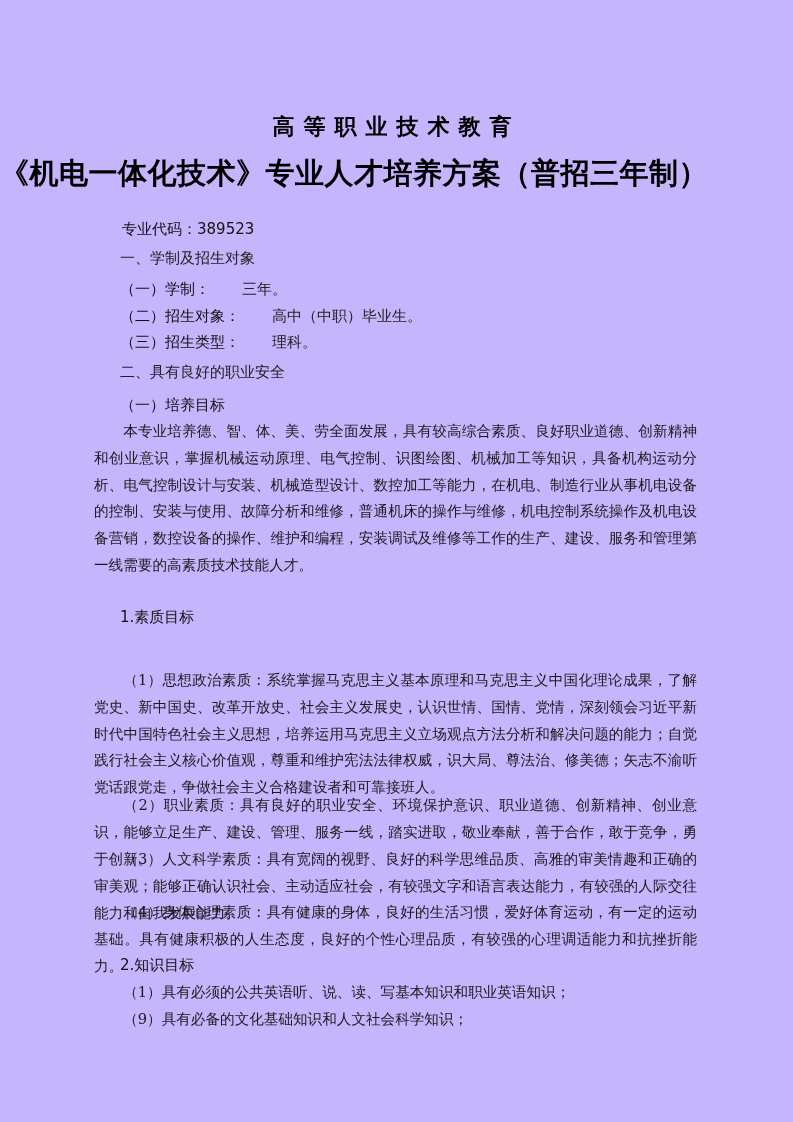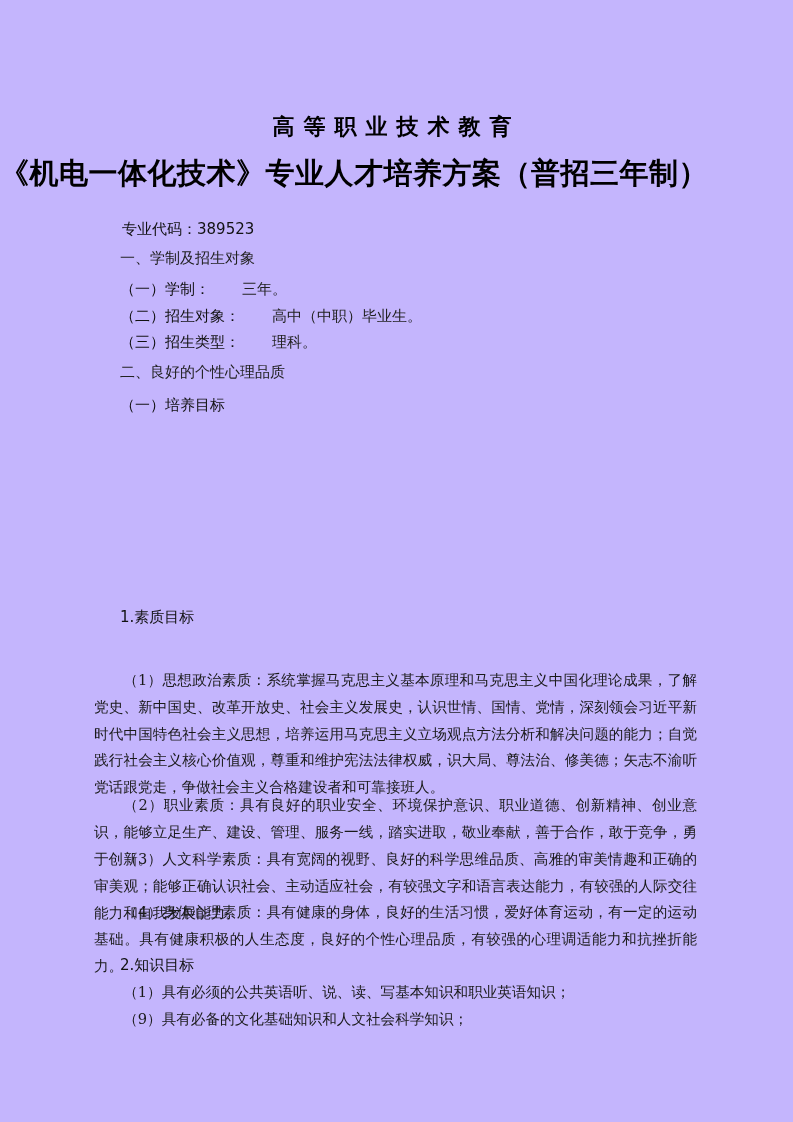--- a/index.html
+++ b/index.html
@@ -36,24 +36,25 @@
   <div class="line" style="top:279px; left:120px;">
     <span class="bold">（一）学制：</span><span class="val">三年。</span>
   </div>
   <div class="line" style="top:306px; left:120px;">
     <span class="bold">（二）招生对象：</span><span class="val">高中（中职）毕业生。</span>
   </div>
   <div class="line" style="top:332px; left:120px;">
     <span class="bold">（三）招生类型：</span><span class="val">理科。</span>
   </div>
 
-  <div class="line h1" style="top:362px; left:120px;">二、良好的个性心理品质</div>
+  <div class="line h1" style="top:362px; left:120px;">二、具有良好的职业安全</div>
 
   <div class="line bold" style="top:395px; left:120px;">（一）培养目标</div>
 
+  <div class="para" style="top:418px;">本专业培养德、智、体、美、劳全面发展，具有较高综合素质、良好职业道德、创新精神和创业意识，掌握机械运动原理、电气控制、识图绘图、机械加工等知识，具备机构运动分析、电气控制设计与安装、机械造型设计、数控加工等能力，在机电、制造行业从事机电设备的控制、安装与使用、故障分析和维修，普通机床的操作与维修，机电控制系统操作及机电设备营销，数控设备的操作、维护和编程，安装调试及维修等工作的生产、建设、服务和管理第一线需要的高素质技术技能人才。</div>
 
 
   <div class="line bold" style="top:607px; left:120px;">1.素质目标</div>
 
   <div class="para" style="top:631px;margin-top:36px;">（1）思想政治素质：系统掌握马克思主义基本原理和马克思主义中国化理论成果，了解党史、新中国史、改革开放史、社会主义发展史，认识世情、国情、党情，深刻领会习近平新时代中国特色社会主义思想，培养运用马克思主义立场观点方法分析和解决问题的能力；自觉践行社会主义核心价值观，尊重和维护宪法法律权威，识大局、尊法治、修美德；矢志不渝听党话跟党走，争做社会主义合格建设者和可靠接班人。</div>
   <div class="para" style="top:792px;">（2）职业素质：具有良好的职业安全、环境保护意识、职业道德、创新精神、创业意识，能够立足生产、建设、管理、服务一线，踏实进取，敬业奉献，善于合作，敢于竞争，勇于创新。</div>
   <div class="para" style="top:846px;">（3）人文科学素质：具有宽阔的视野、良好的科学思维品质、高雅的审美情趣和正确的审美观；能够正确认识社会、主动适应社会，有较强文字和语言表达能力，有较强的人际交往能力和自我发展能力。</div>
   <div class="para" style="top:899px;">（4）身体心理素质：具有健康的身体，良好的生活习惯，爱好体育运动，有一定的运动基础。具有健康积极的人生态度，良好的个性心理品质，有较强的心理调适能力和抗挫折能力。</div>
 
   <div class="line bold" style="top:955px; left:120px;">2.知识目标</div>

